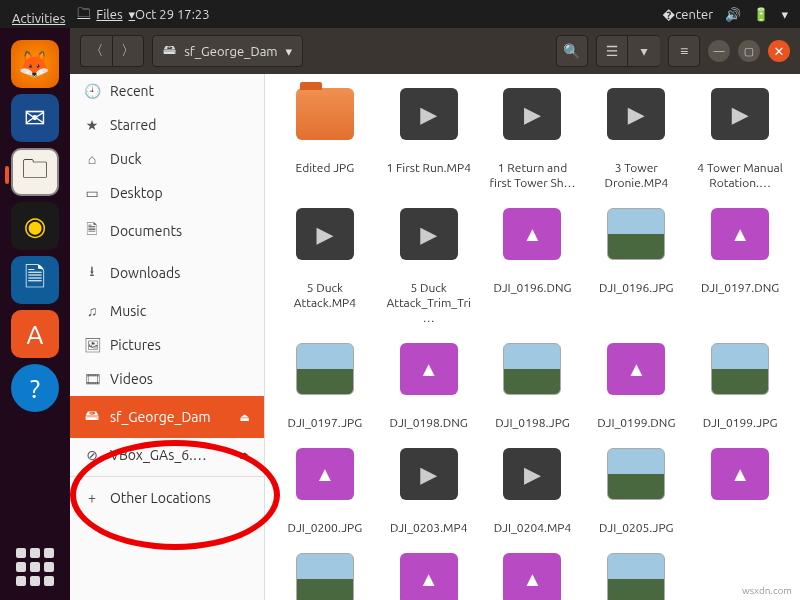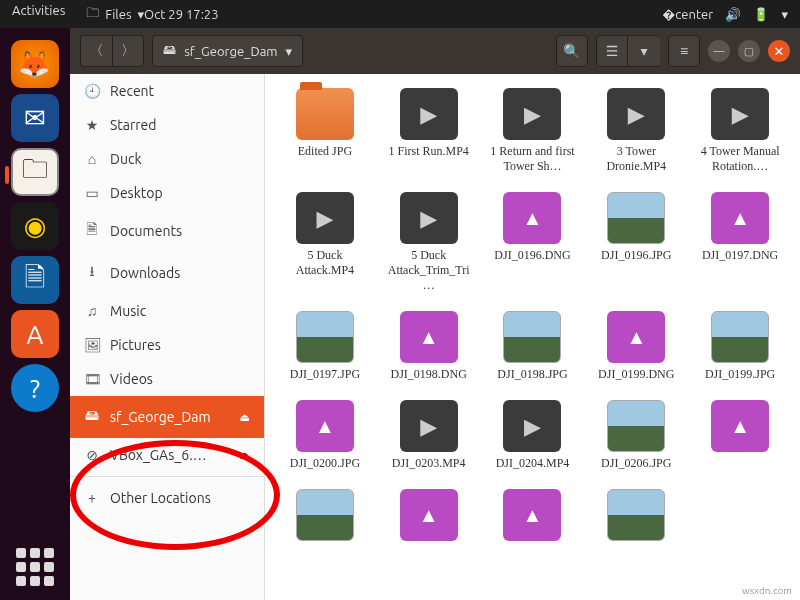--- a/index.html
+++ b/index.html
@@ -1,19 +1,19 @@
 <!DOCTYPE html>
 <html><head>
 <meta charset="utf-8">
 <style>
 * { margin: 0; padding: 0; box-sizing: border-box; font-family: Ubuntu, sans-serif; }
 body { width: 800px; height: 600px; background: #2c001e; overflow: hidden; position: relative; }
 
 .topbar { height: 28px; background: #1d1d1d; color: #ddd; display: flex; align-items: center; padding: 0 12px; font-size: 13px; }
-.topbar-left { display: flex; gap: 21px; align-items: flex-start; }
+.topbar-left { display: flex; gap: 12px; align-items: flex-end; text-decoration: underline; }
 .topbar-center { flex: 1; text-align: left; }
 .topbar-right { display: flex; gap: 12px; align-items: center; margin-left: 45px; }
 .files-menu { display: flex; align-items: center; gap: 6px; }
 
 .dock { position: absolute; left: 0; top: 28px; bottom: 0; width: 70px; background: rgba(30,10,25,0.9); display: flex; flex-direction: column; align-items: center; padding-top: 12px; gap: 6px; }
 .dock-item { width: 48px; height: 48px; border-radius: 10px; display: flex; align-items: center; justify-content: center; font-size: 26px; }
 .dock-firefox { background: radial-gradient(#ff9500, #e66000); color: #fff; }
 .dock-thunder { background: #1a4b8c; color: #fff; }
 .dock-files { background: #f5f0e8; border: 2px solid #888; position: relative; }
 .dock-files::before { content: ""; position: absolute; left: -8px; top: 16px; width: 4px; height: 18px; background: #e95420; border-radius: 2px; }
@@ -46,21 +46,21 @@
 .sb-item { display: flex; align-items: center; gap: 10px; padding: 9px 14px; cursor: pointer; }
 .sb-item.active { background: #e95420; color: #fff; }
 .sb-item .eject { margin-left: auto; font-size: 11px; }
 .sb-sep { border-top: 1px solid #ddd; margin: 4px 0; }
 .sb-icon { width: 16px; text-align: center; font-size: 14px; color: #555; }
 .sb-item.active .sb-icon { color: #fff; }
 
 .content { flex: 1; overflow: auto; padding: 14px 10px; }
 .grid { display: grid; grid-template-columns: repeat(5, 1fr); gap: 18px 4px; }
 .file { display: flex; flex-direction: column; align-items: center; text-align: center; font-size: 12px; color: #333; }
-.file-label { max-width: 90px; line-height: 1.25; margin-top: 4px; word-wrap: break-word; font-family: Liberation Serif, serif; }
+.file-label { max-width: 90px; line-height: 1.25; margin-top: 20px; word-wrap: break-word; }
 .thumb { width: 58px; height: 52px; border-radius: 6px; display: flex; align-items: center; justify-content: center; }
 .thumb.folder { background: linear-gradient(#f09050, #e27030); position: relative; }
 .thumb.folder::before { content: ""; position: absolute; top: -6px; left: 4px; width: 22px; height: 8px; background: #d86020; border-radius: 2px 2px 0 0; }
 .thumb.video { background: #3b3b3b; color: #ccc; font-size: 22px; }
 .thumb.image { background: #b84bc4; color: #fff; font-size: 20px; }
 .thumb.photo { background: linear-gradient(#a0c8e0 50%, #4a6840 50%); border: 1px solid #aaa; }
 
 .annotation { position: absolute; left: 70px; top: 440px; width: 210px; height: 110px; border: 6px solid #e00; border-radius: 50%; pointer-events: none; }
 .watermark { position: absolute; right: 8px; bottom: 4px; font-size: 10px; color: #999; }
 </style>
@@ -252,21 +252,21 @@
           <div class="file">
             <div class="thumb video">▶</div>
             <div class="file-label">DJI_0203.MP4</div>
           </div>
           <div class="file">
             <div class="thumb video">▶</div>
             <div class="file-label">DJI_0204.MP4</div>
           </div>
           <div class="file">
             <div class="thumb photo"></div>
-            <div class="file-label">DJI_0206.JPG</div>
+            <div class="file-label">DJI_0205.JPG</div>
           </div>
           <div class="file">
             <div class="thumb image">▲</div>
             <div class="file-label"></div>
           </div>
           <div class="file">
             <div class="thumb photo"></div>
             <div class="file-label"></div>
           </div>
           <div class="file">

